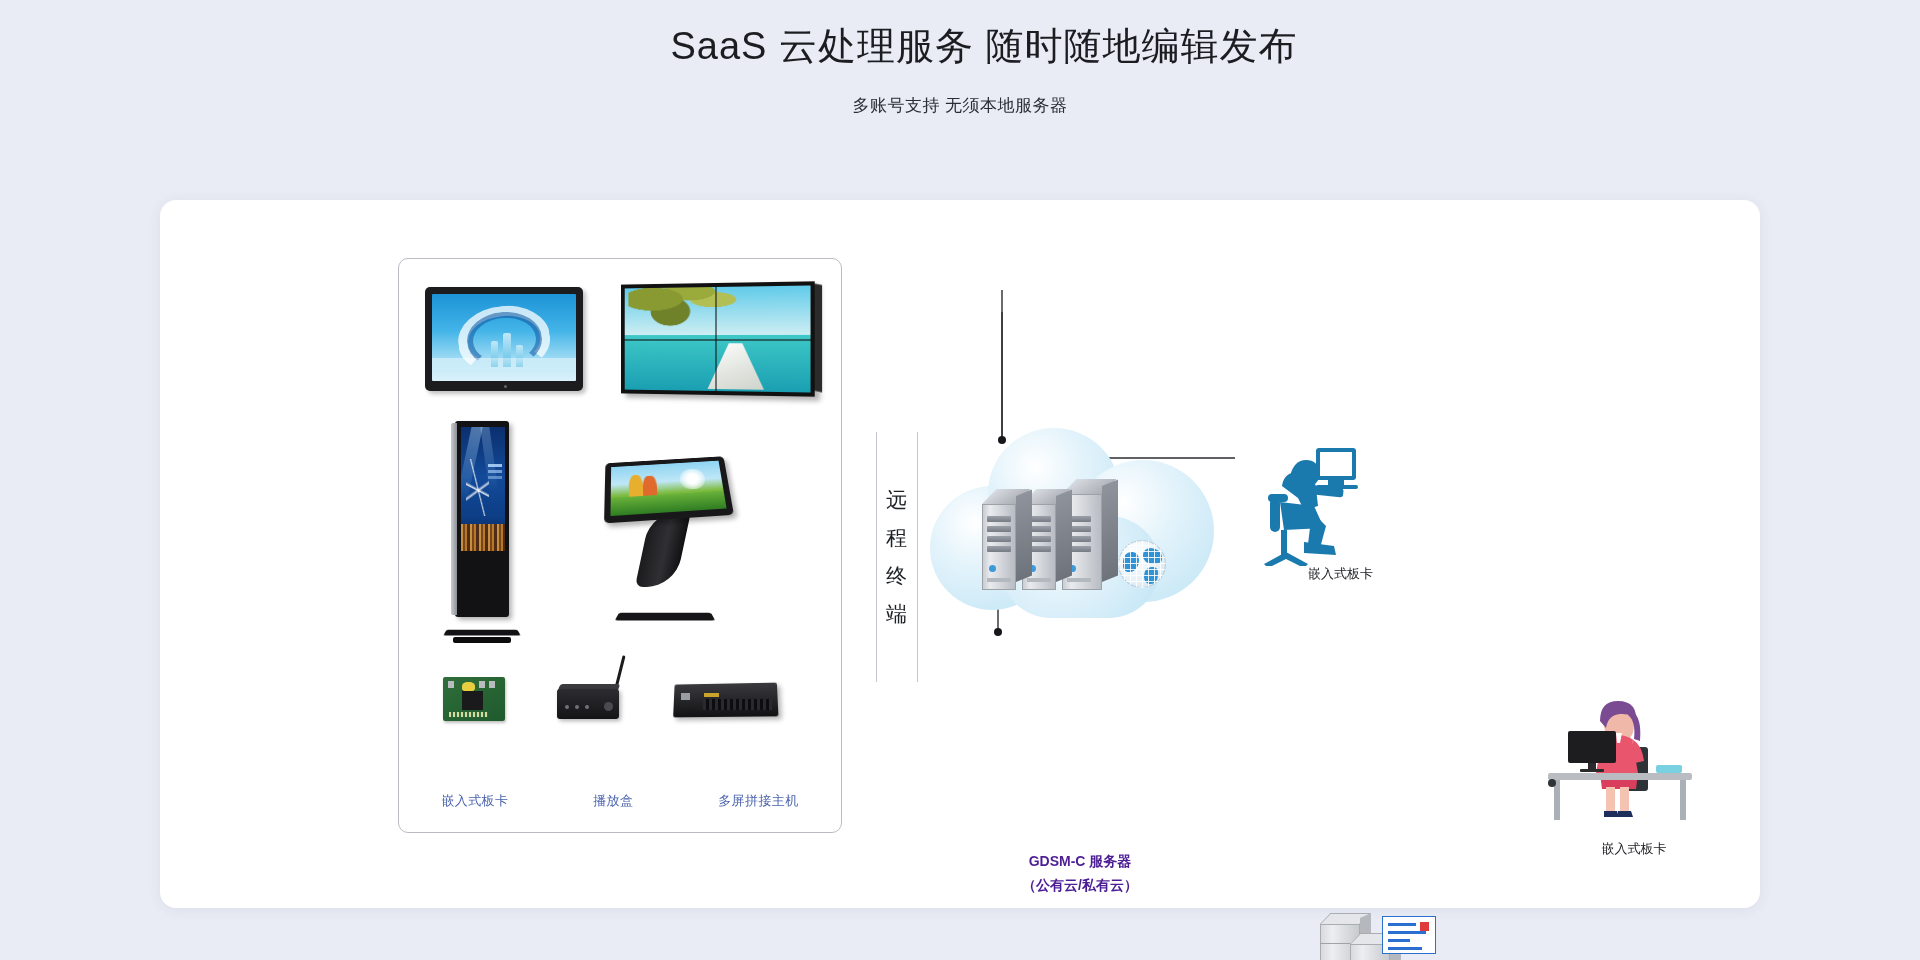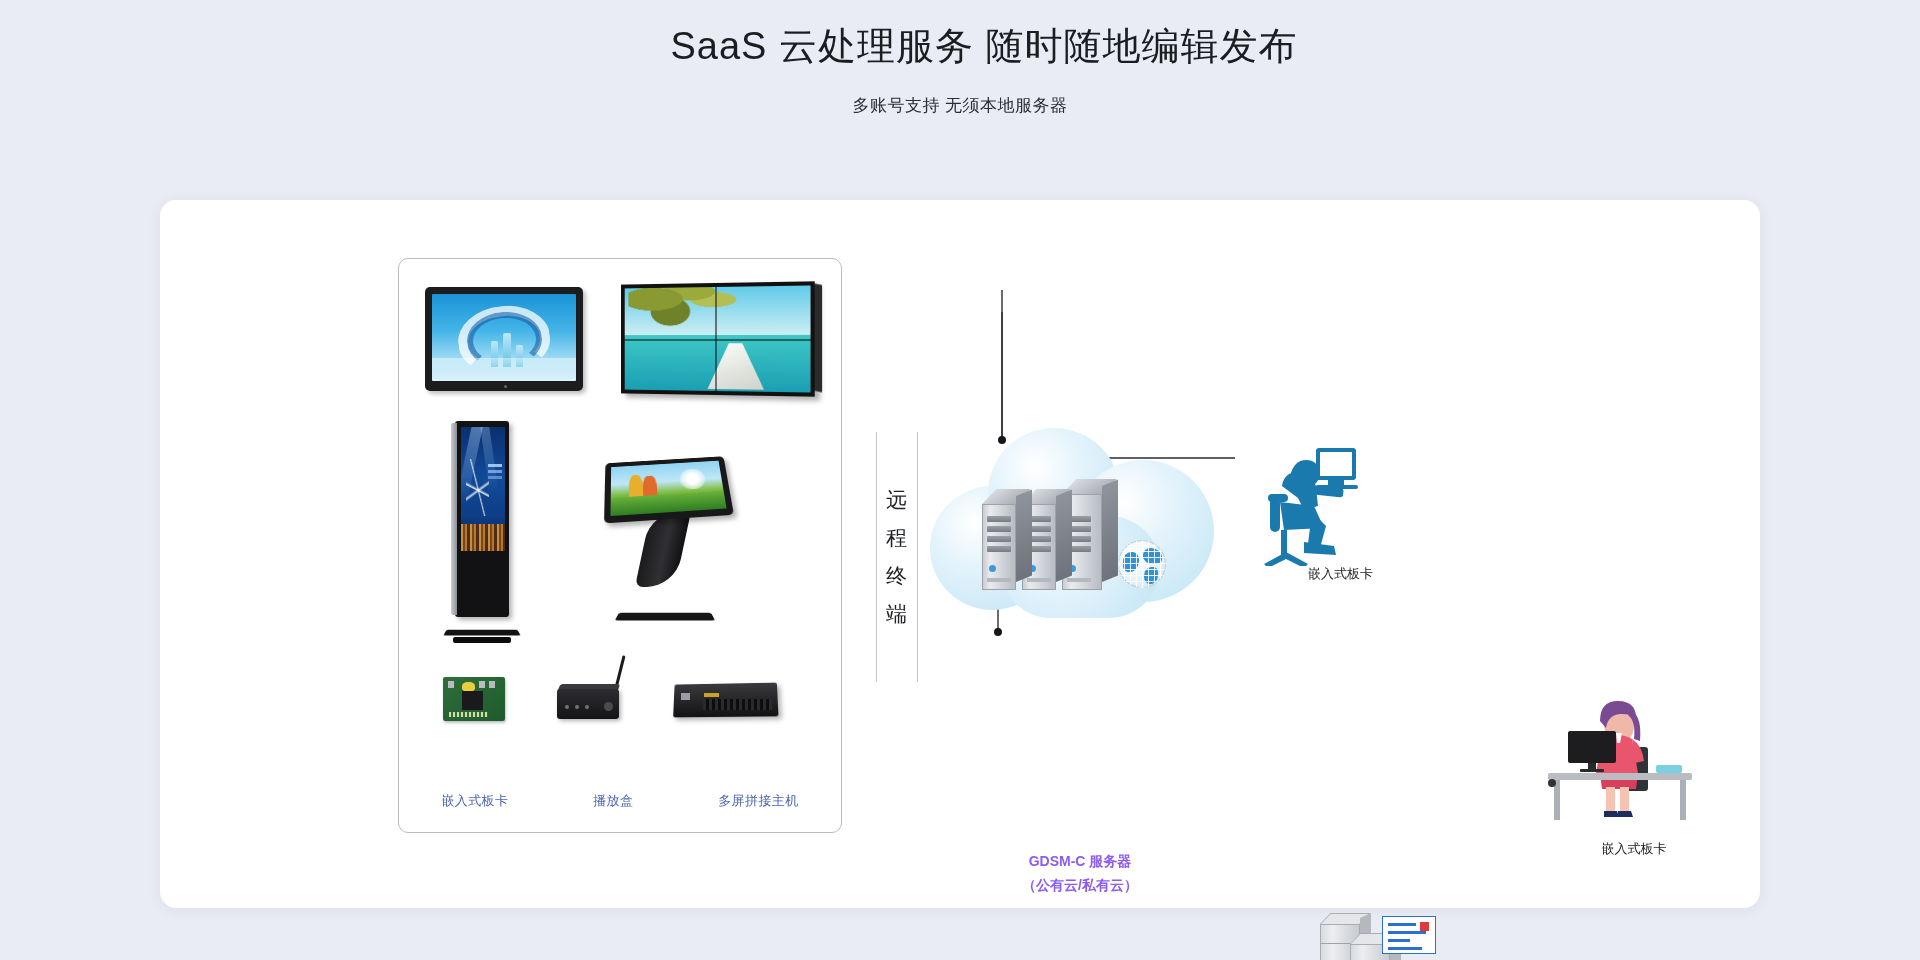--- a/index.html
+++ b/index.html
@@ -266,21 +266,21 @@
   .globe .land2 { position: absolute; right: 8%; top: 16%; width: 40%; height: 34%;
      background: #2f93d8; border-radius: 40% 60% 30% 50%; }
   .globe .land3 { position: absolute; right: 16%; bottom: 8%; width: 30%; height: 36%;
      background: #2f93d8; border-radius: 50% 30% 50% 40%; }
   .globe .grid { position: absolute; inset: 0; border-radius: 50%;
      background:
        repeating-linear-gradient(90deg, rgba(255,255,255,.85) 0 1px, transparent 1px 6px),
        repeating-linear-gradient(0deg,  rgba(255,255,255,.85) 0 1px, transparent 1px 6px); }
 
   .srv-label { position: absolute; left: 770px; top: 650px; width: 300px; text-align: center;
-     font-size: 14px; color: #8b5cf6; line-height: 1.7; }
+     font-size: 14px; color: #4c1d95; line-height: 1.7; }
   .srv-label .l1 { font-weight: bold; }
   .srv-label .l2 { font-weight: bold; }
 
   
   .admin { position: absolute; left: 1094px; top: 238px; width: 110px; height: 128px; }
   .admin svg { width: 110px; height: 128px; display: block; }
   .admin-label { position: absolute; left: 1148px; top: 365px; font-size: 13px; color: #1b1d21; }
 
   
   .deskuser { position: absolute; left: 1386px; top: 495px; width: 148px; height: 128px; }

